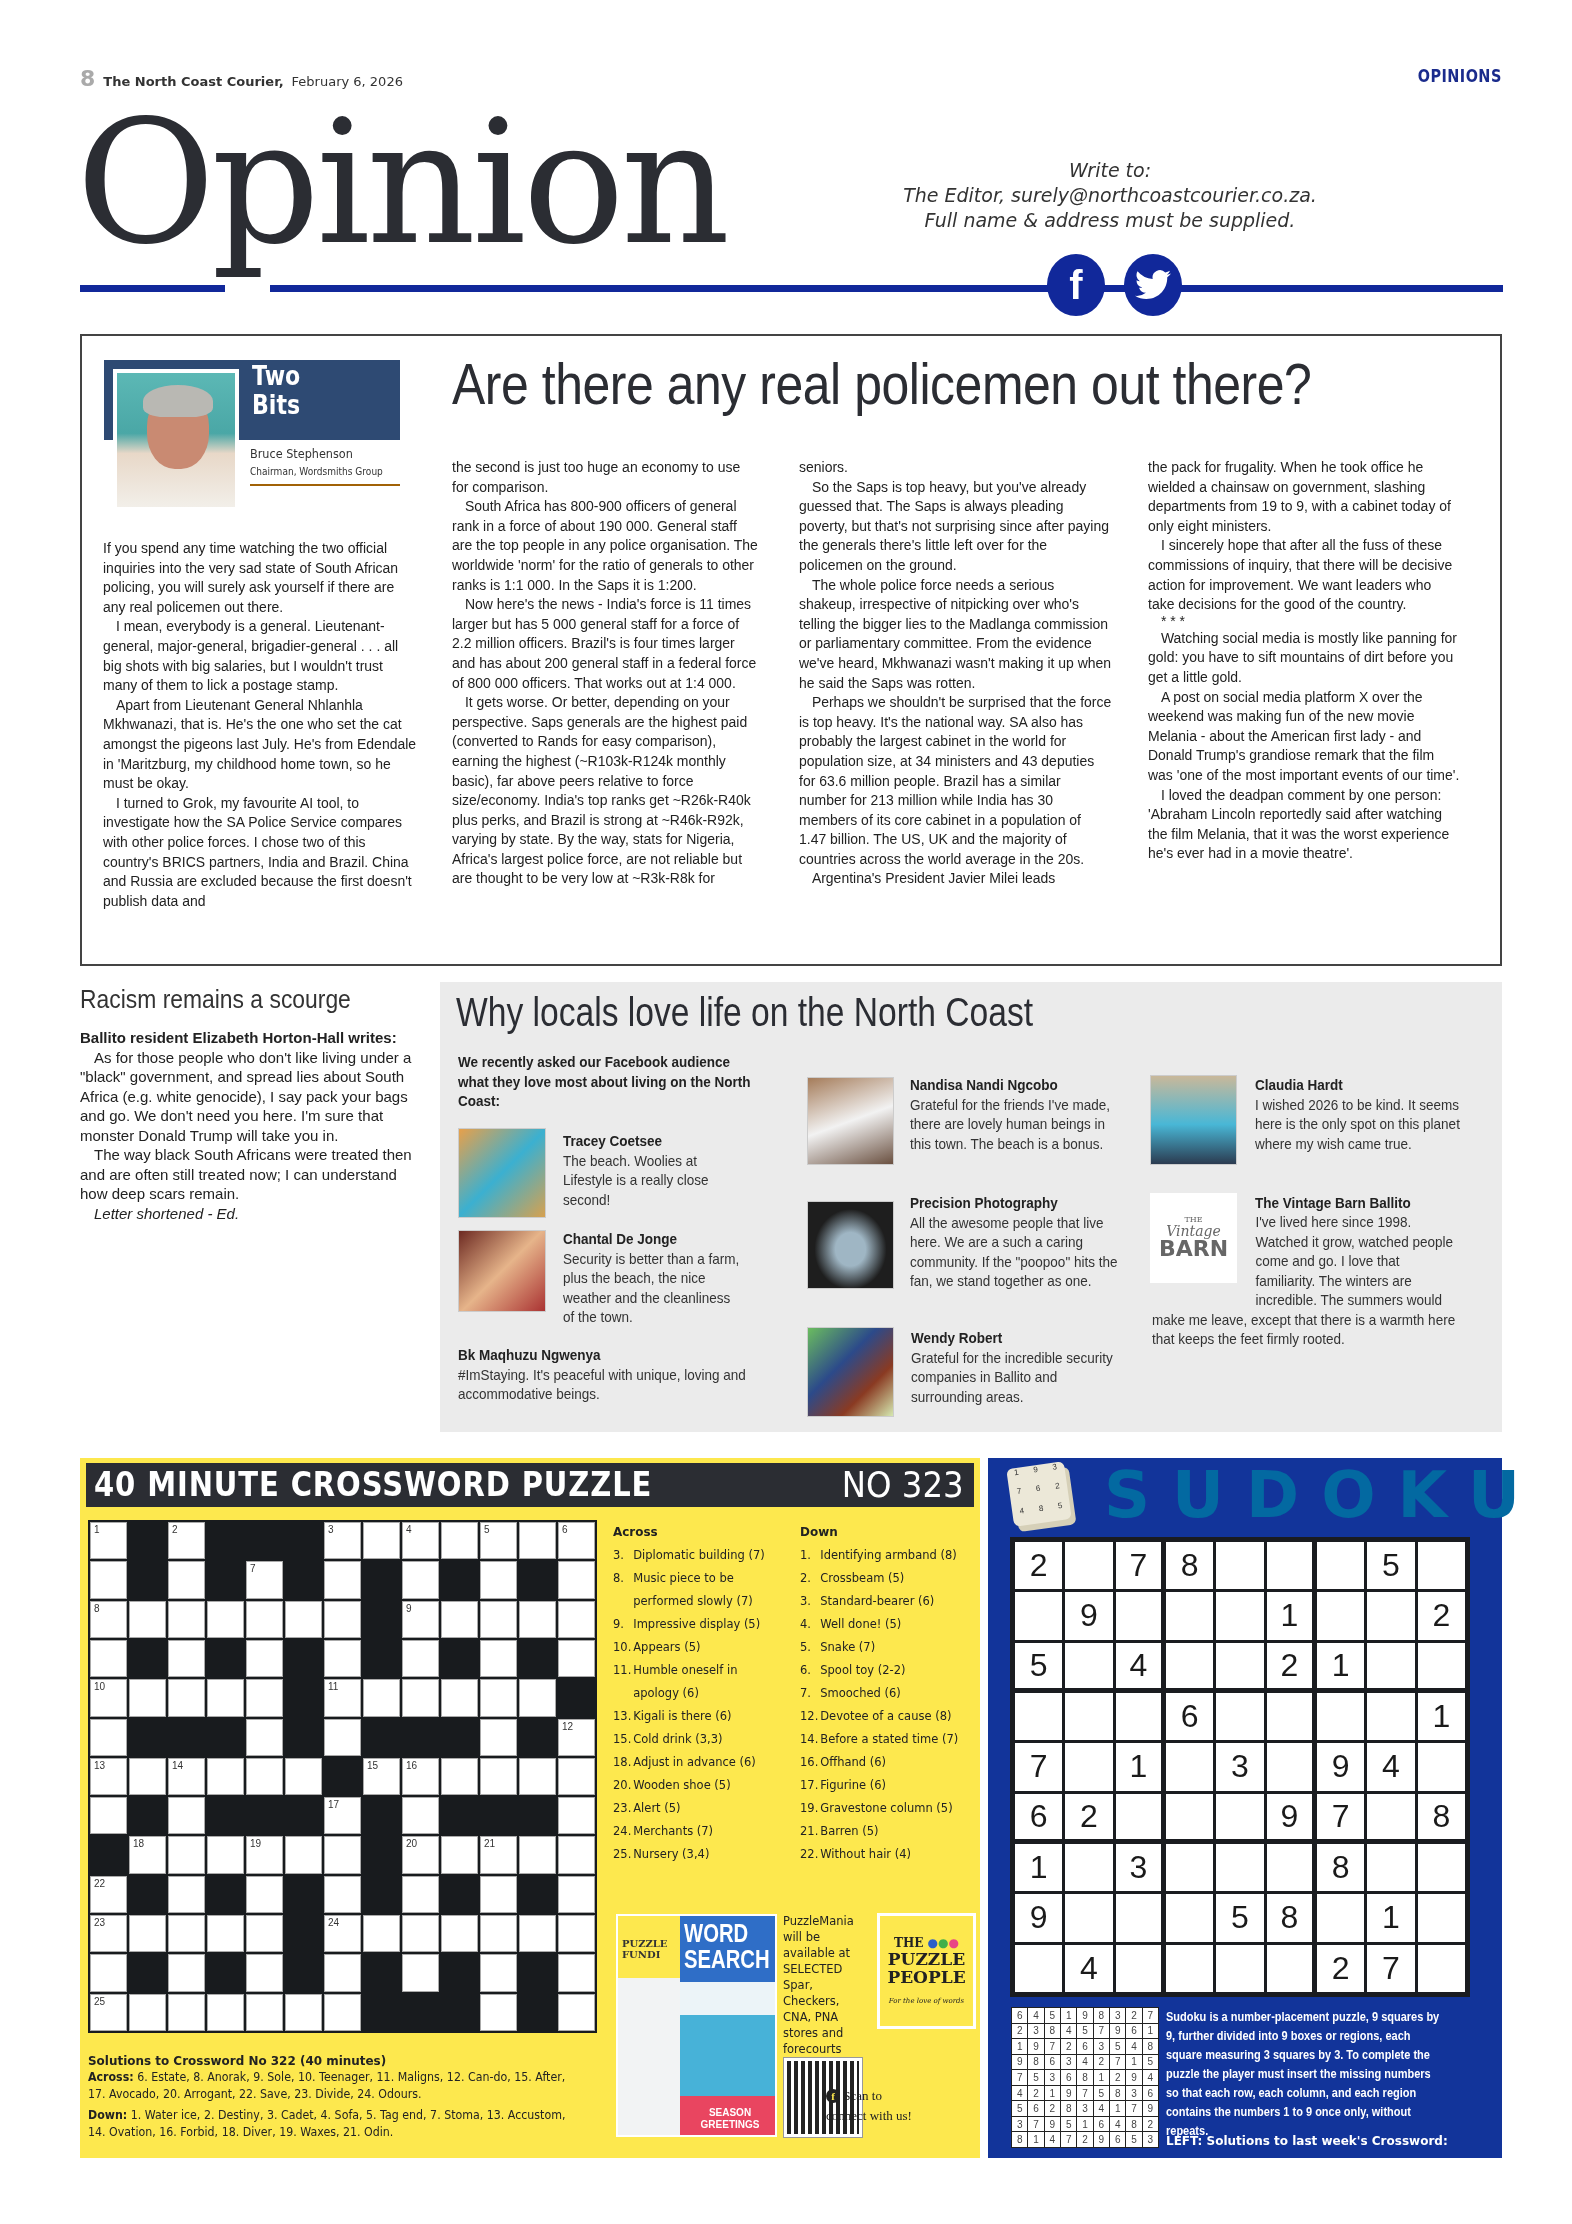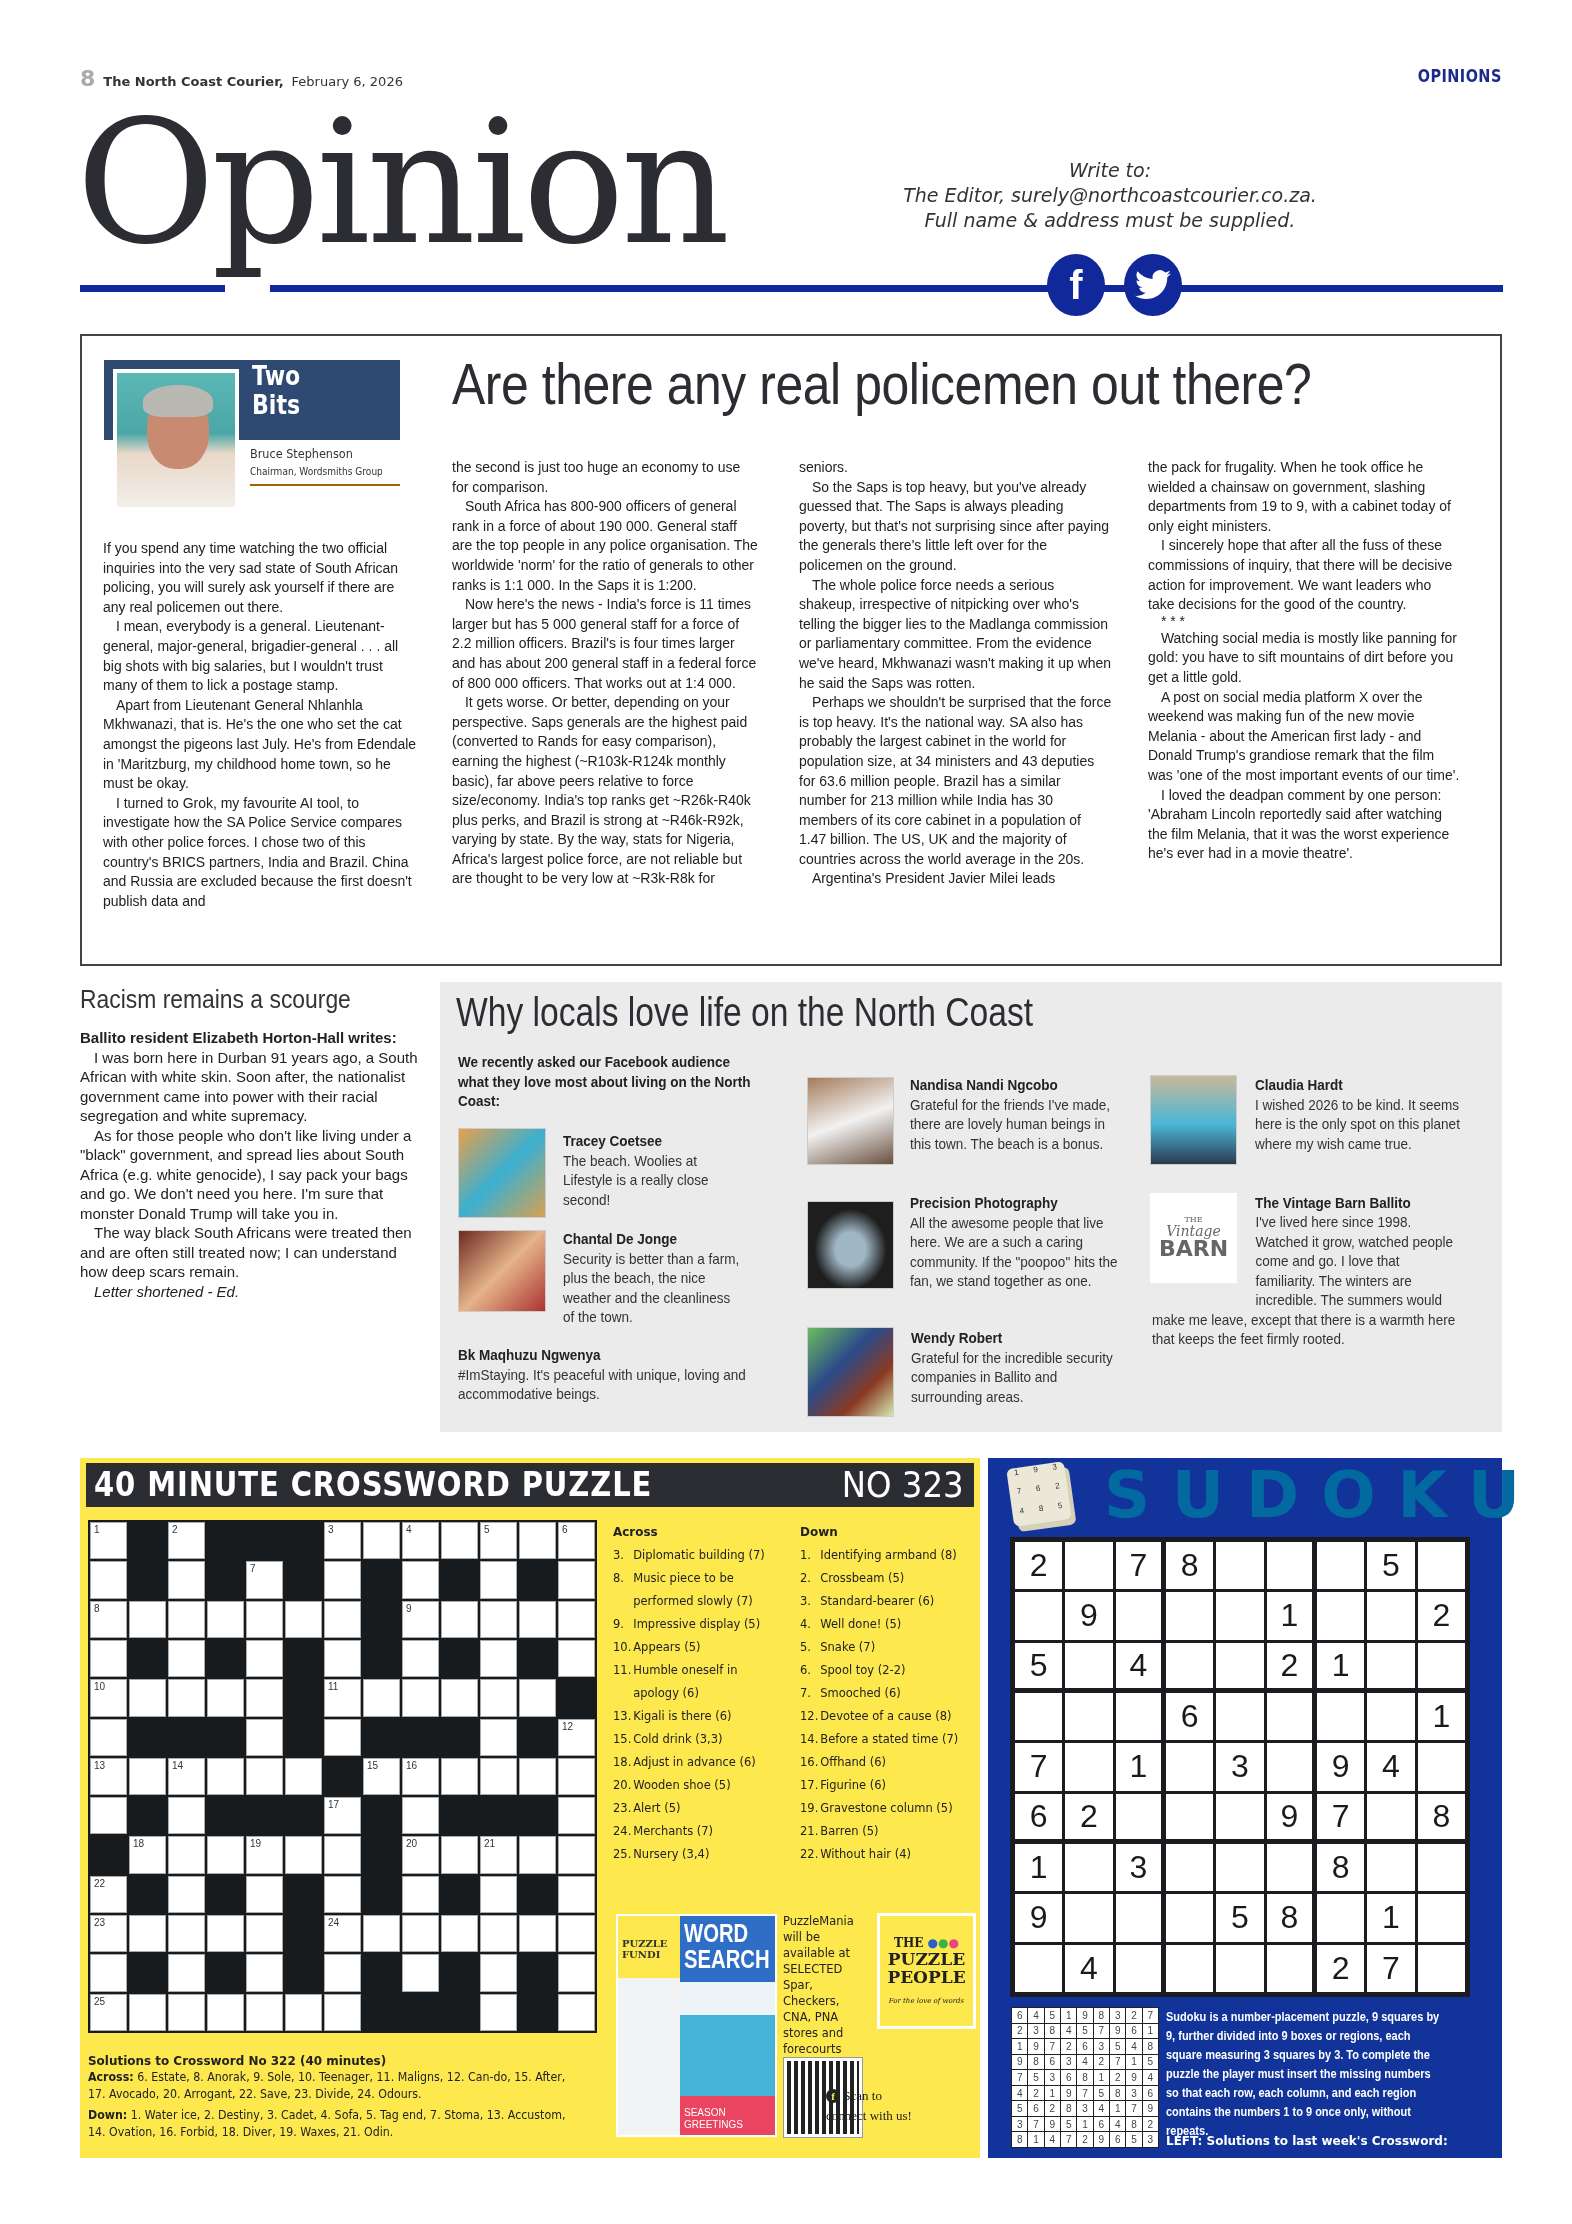--- a/index.html
+++ b/index.html
@@ -140,21 +140,20 @@
   <p>I sincerely hope that after all the fuss of these commissions of inquiry, that there will be decisive action for improvement. We want leaders who take decisions for the good of the country.</p>
   <p style="line-height:14px;">* * *</p>
   <p>Watching social media is mostly like panning for gold: you have to sift mountains of dirt before you get a little gold.</p>
   <p>A post on social media platform X over the weekend was making fun of the new movie Melania - about the American first lady - and Donald Trump's grandiose remark that the film was 'one of the most important events of our time'.</p>
   <p>I loved the deadpan comment by one person: 'Abraham Lincoln reportedly said after watching the film Melania, that it was the worst experience he's ever had in a movie theatre'.</p>
 </div>
 
 <div class="abs rac-title">Racism remains a scourge</div>
 <div class="abs rac-body">
   <p class="lead">Ballito resident Elizabeth Horton-Hall writes:</p>
-  <p>I was born here in Durban 91 years ago, a South African with white skin. Soon after, the nationalist government came into power with their racial segregation and white supremacy.</p>
   <p>As for those people who don't like living under a "black" government, and spread lies about South Africa (e.g. white genocide), I say pack your bags and go. We don't need you here. I'm sure that monster Donald Trump will take you in.</p>
   <p>The way black South Africans were treated then and are often still treated now; I can understand how deep scars remain.</p>
   <p><i>Letter shortened - Ed.</i></p>
 </div>
 
 <div class="abs locals"></div>
 <div class="abs loc-title">Why locals love life on the North Coast</div>
 <div class="abs loc-intro">We recently asked our Facebook audience what they love most about living on the North Coast:</div>
 
 <div class="abs thumb" style="left:458px;top:1128px;width:88px;height:90px;background:linear-gradient(135deg,#e8a04a,#3bb0d0 50%,#d7a14f);"></div>
@@ -550,21 +549,21 @@
   <div class="left"></div>
     <div class="lt"></div>
   <div style="position:absolute;left:4px;top:22px;font-family:'DejaVu Serif',serif;font-size:10px;font-weight:bold;color:#333;line-height:11px;">
     <div>PUZZLE</div>
       <div>FUNDI</div>
   </div>
   <div style="position:absolute;left:66px;top:4px;color:#fff;font-weight:bold;font-size:26px;line-height:26px;transform:scaleX(.78);transform-origin:left;">
     <div>WORD</div>
       <div>SEARCH</div>
   </div>
-  <div style="position:absolute;left:66px;bottom:4px;width:92px;color:#fff;font-weight:normal;font-size:10px;line-height:12px;">
+  <div style="position:absolute;left:66px;bottom:4px;width:92px;text-align:center;color:#fff;font-weight:bold;font-size:10px;line-height:12px;">
     <div>SEASON</div>
       <div>GREETINGS</div>
   </div>
 </div>
 <div class="abs promo-txt">PuzzleMania will be available at SELECTED Spar, Checkers, CNA, PNA stores and forecourts through-out SA.</div>
 <div class="abs puzzlepeople">
   <div style="font-size:12px;line-height:13px;"><span>THE</span> <span style="color:#2b5fc9;">●</span><span style="color:#3fb04a;">●</span><span style="color:#e94585;">●</span></div>
   <div style="font-size:17px;line-height:18px;">PUZZLE</div>
   <div style="font-size:17px;line-height:18px;">PEOPLE</div>
   <div style="font-size:7px;font-style:italic;font-weight:normal;margin-top:11px;">For the love of words</div>

